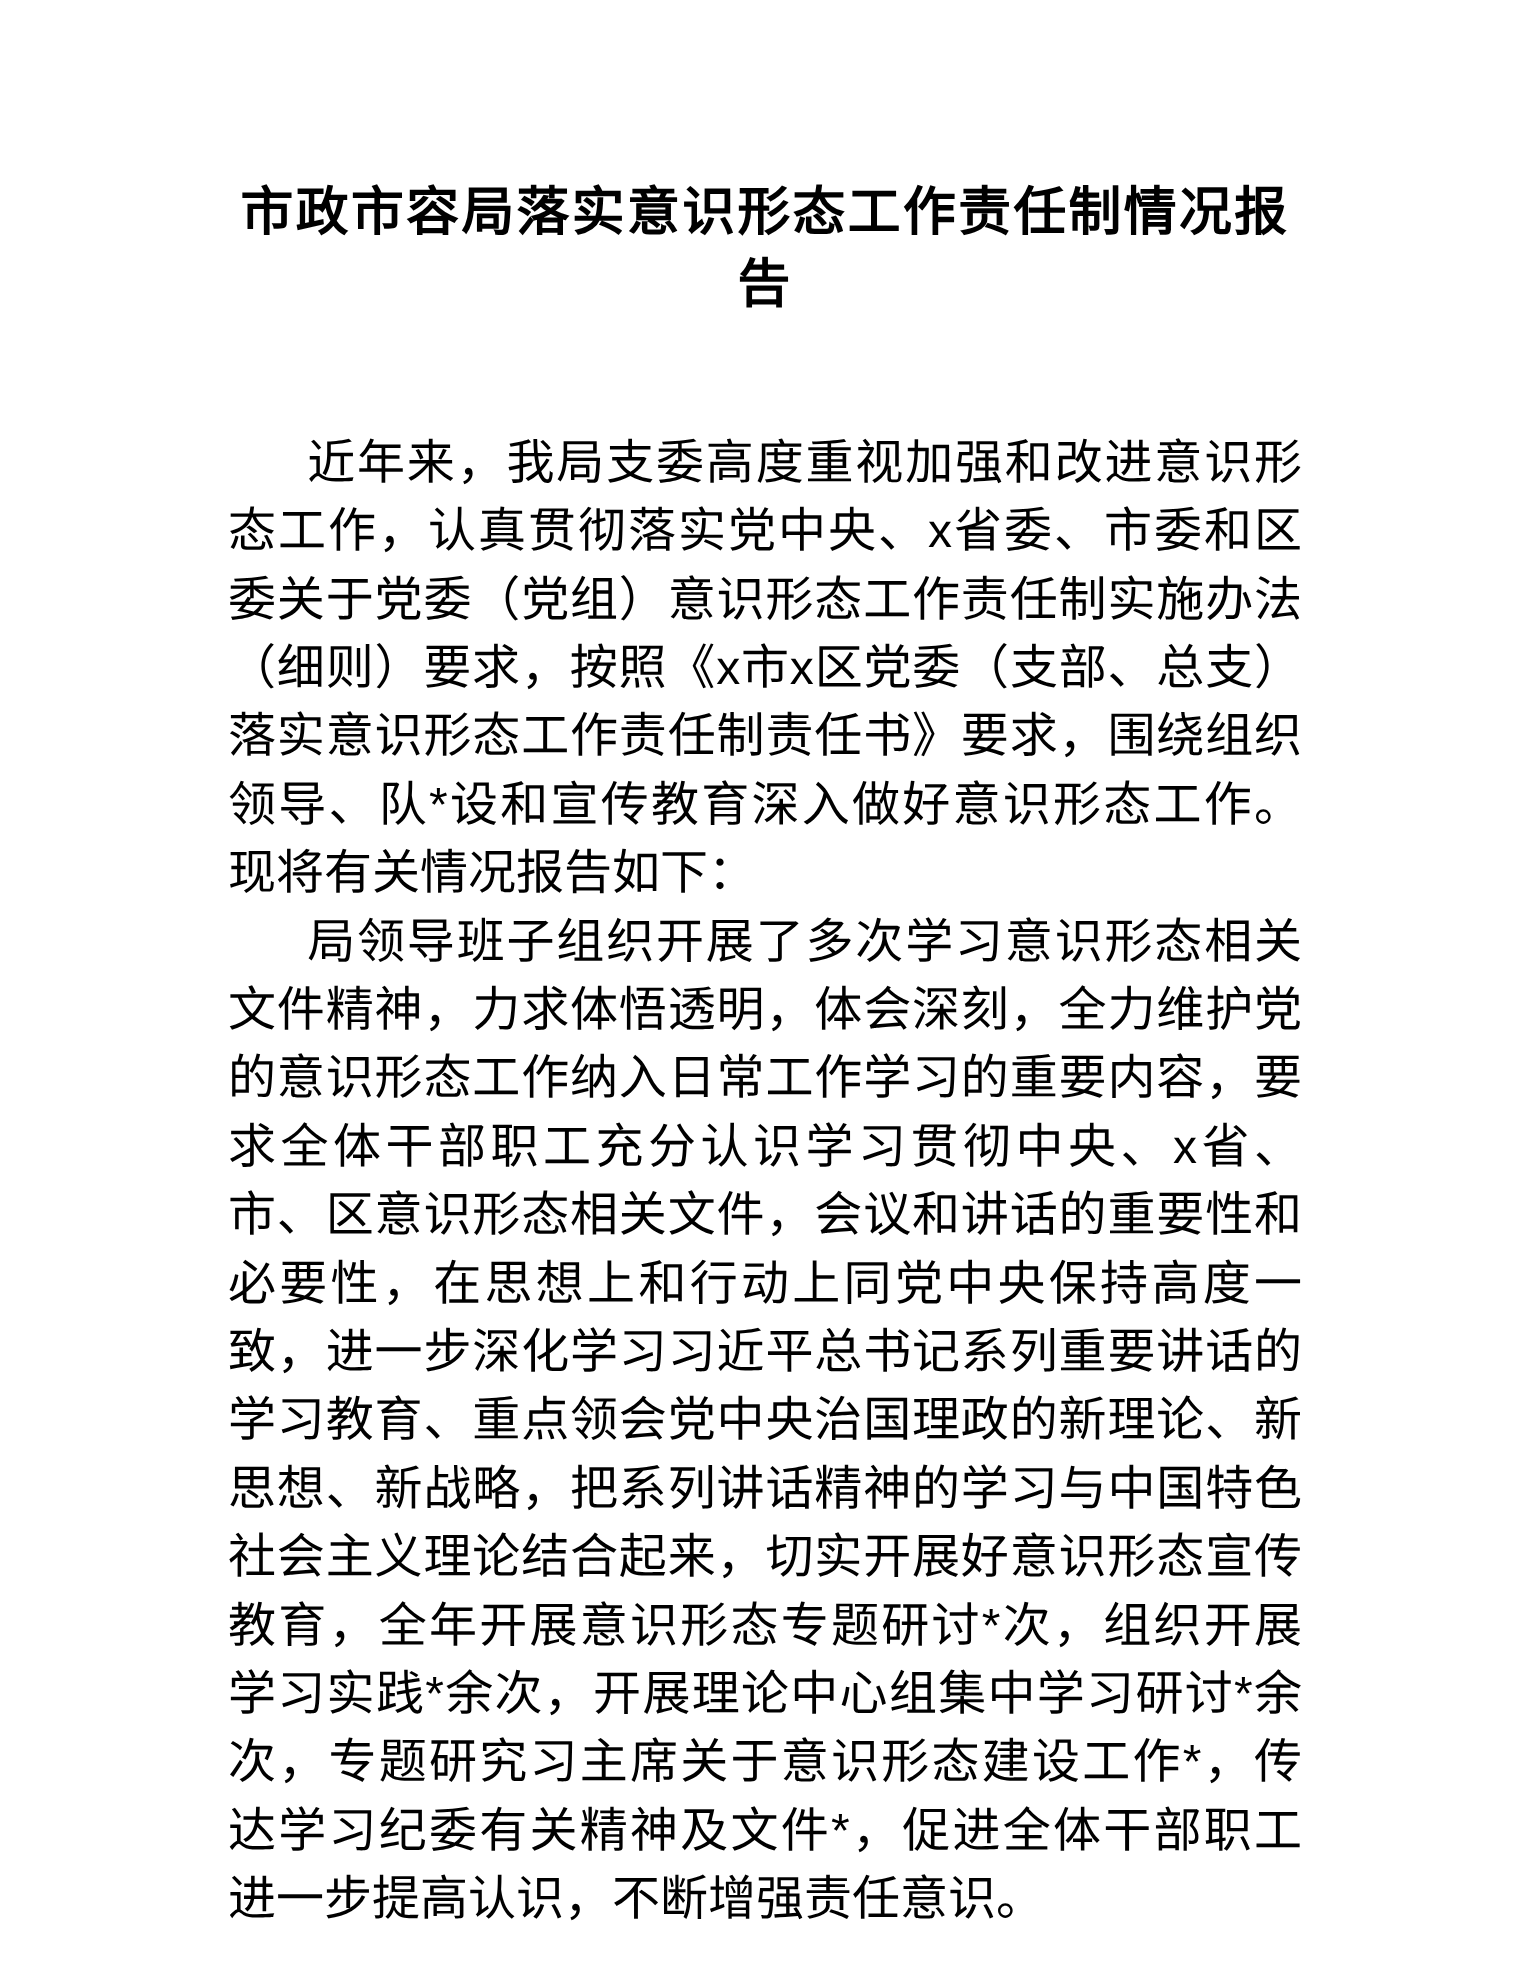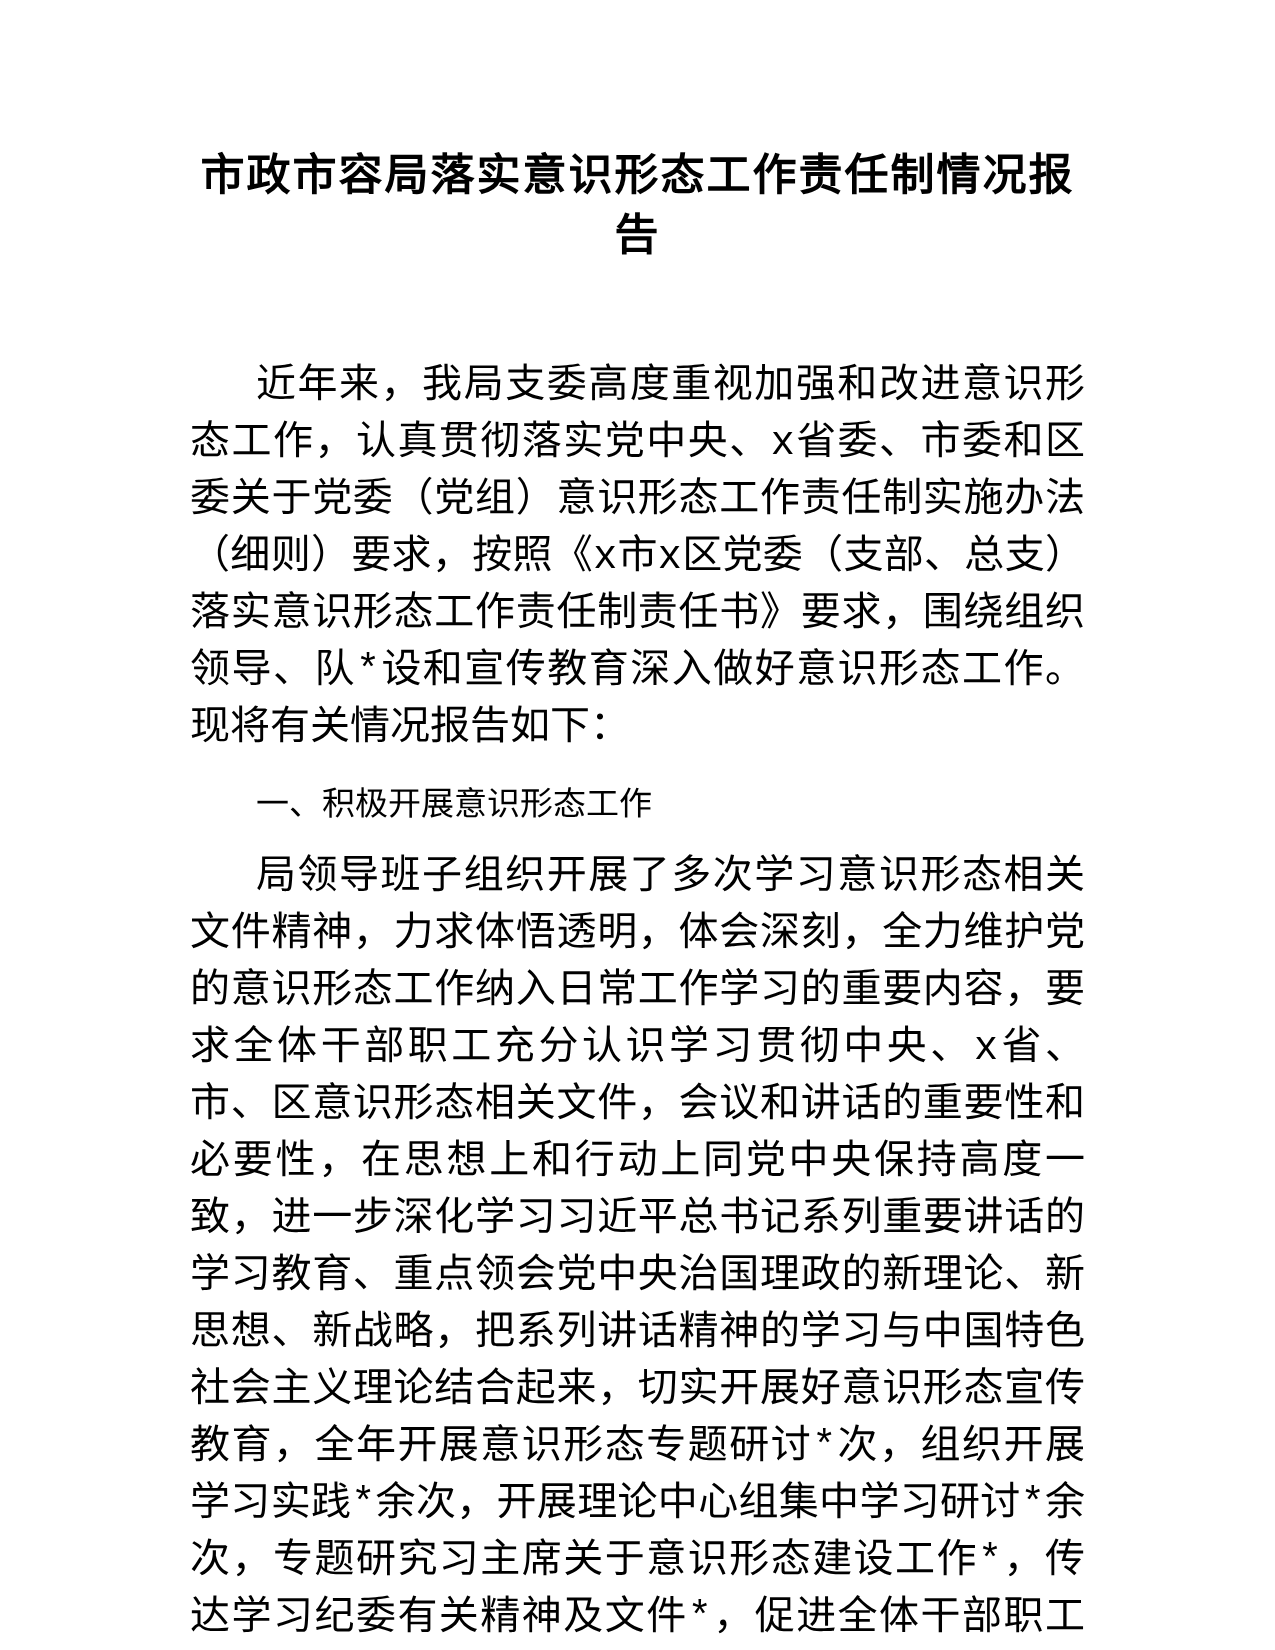--- a/index.html
+++ b/index.html
@@ -6,21 +6,21 @@
     margin: 0;
     padding: 0;
     background: #ffffff;
   }
   .page {
     position: relative;
     width: 1239px;
     height: 1650px;
     background: #ffffff;
     color: #000000;
-    font-family: Liberation Mono, monospace;
+    font-family: Liberation Sans, sans-serif;
     overflow: hidden;
   }
   .content {
     position: absolute;
     left: 190px;
     top: 148px;
     width: 895px;
   }
   .doc-title {
     margin: 0 0 90px 0;
@@ -52,17 +52,16 @@
 </style>
 </head>
 <body>
 
 <div class="page">
   <div class="content">
     <h1 class="doc-title">市政市容局落实意识形态工作责任制情况报告</h1>
 
     <p class="body-para">近年来，我局支委高度重视加强和改进意识形态工作，认真贯彻落实党中央、x省委、市委和区委关于党委（党组）意识形态工作责任制实施办法（细则）要求，按照《x市x区党委（支部、总支）落实意识形态工作责任制责任书》要求，围绕组织领导、队*设和宣传教育深入做好意识形态工作。现将有关情况报告如下：</p>
 
-    <h2 class="section-heading">一、积极开展意识形态工作</h2>
 
     <p class="body-para">局领导班子组织开展了多次学习意识形态相关文件精神，力求体悟透明，体会深刻，全力维护党的意识形态工作纳入日常工作学习的重要内容，要求全体干部职工充分认识学习贯彻中央、x省、市、区意识形态相关文件，会议和讲话的重要性和必要性，在思想上和行动上同党中央保持高度一致，进一步深化学习习近平总书记系列重要讲话的学习教育、重点领会党中央治国理政的新理论、新思想、新战略，把系列讲话精神的学习与中国特色社会主义理论结合起来，切实开展好意识形态宣传教育，全年开展意识形态专题研讨*次，组织开展学习实践*余次，开展理论中心组集中学习研讨*余次，专题研究习主席关于意识形态建设工作*，传达学习纪委有关精神及文件*，促进全体干部职工进一步提高认识，不断增强责任意识。</p>
   </div>
 </div>
 
 </body></html>

